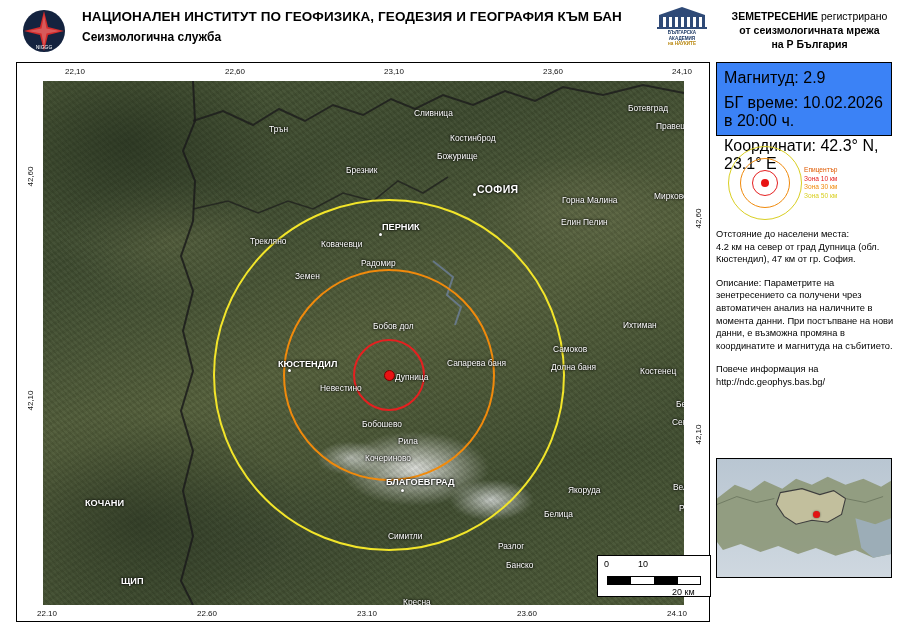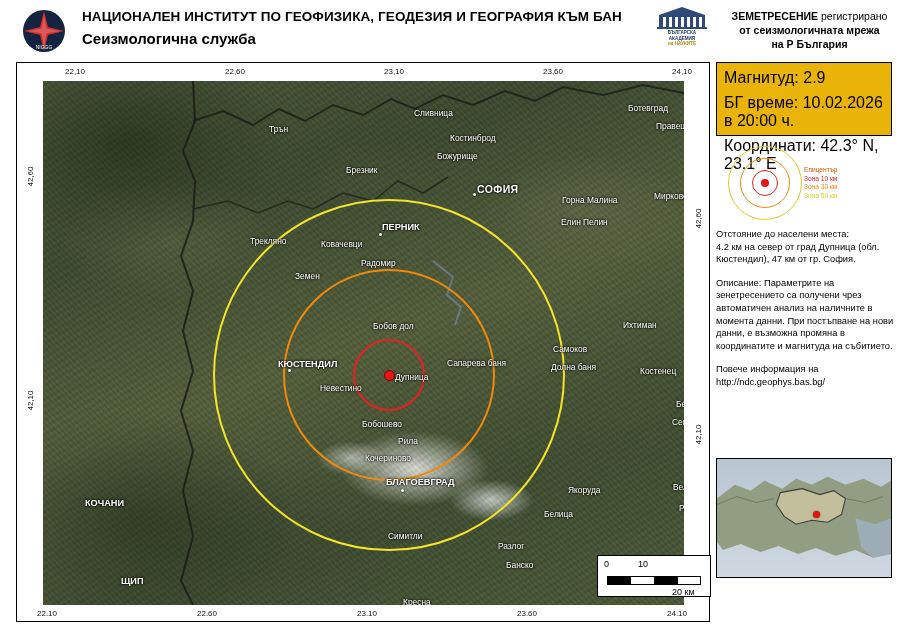--- a/index.html
+++ b/index.html
@@ -40,21 +40,21 @@
   .header-title {
     position: absolute;
     left: 82px; top: 9px;
     font-size: 13.5px;
     font-weight: bold;
     letter-spacing: 0.1px;
   }
   .header-sub {
     position: absolute;
     left: 82px; top: 30px;
-    font-size: 15px;
+    font-size: 12px;
     font-weight: bold;
   }
   .bas-logo {
     position: absolute;
     left: 652px; top: 5px;
     width: 60px; height: 50px;
     text-align: center;
   }
   .bas-logo .bldg {
     width: 54px; height: 24px;
@@ -214,21 +214,21 @@
     border: 1px solid #000;
     display: flex;
   }
   .scalebar .bars div { flex: 1; border-right: 1px solid #000; }
   .scalebar .bars div:last-child { border-right: none; }
   .scalebar .bars .fill { background: #000; }
   .side-box {
     border: 1px solid #000;
     box-sizing: border-box;
     padding: 6px 7px;
-    background: #eab308;
+    background: #3b82f6;
   }
   .side-info {
     position: absolute;
     left: 716px; top: 62px;
     width: 176px; height: 74px;
   }
   .side-info p { margin: 0 0 7px 0; }
   .side-info p:last-child { margin-bottom: 0; }
 
   .legend {

